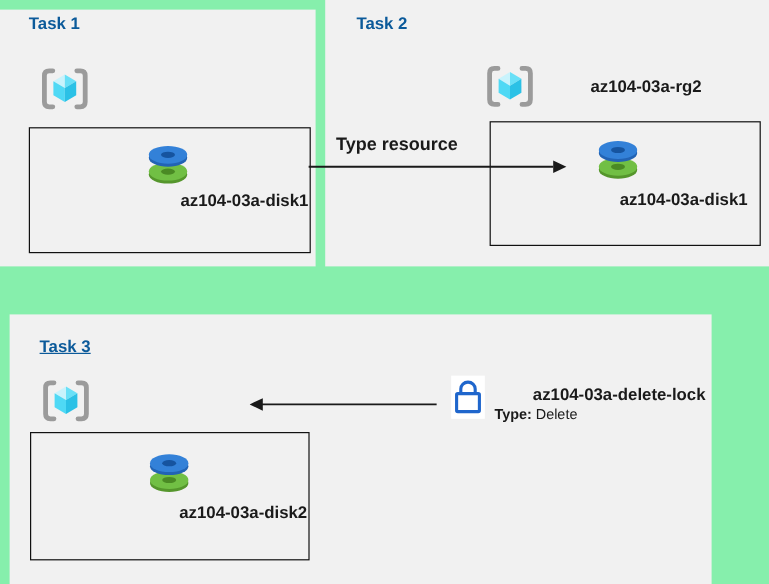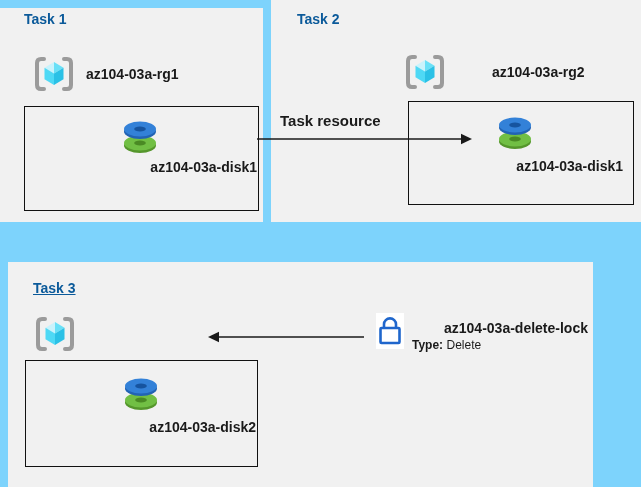--- a/index.html
+++ b/index.html
@@ -1,19 +1,19 @@
 <!DOCTYPE html>
 <html><head>
 <meta charset="utf-8">
 <style>
   html,body{margin:0;padding:0;background:#ffffff;}
   .canvas{
     position:relative;
     width:641px;height:487px;
-    background:#7dd3fc;
+    background:#86efac;
     font-family:"Liberation Sans", sans-serif;
     color:#1a1a1a;
     overflow:hidden;
   }
   .panel{
     position:absolute;
     background:#f1f1f1;
   }
   .panel-1{left:0px;top:8px;width:263px;height:214px;}
   .panel-2{left:271px;top:0px;width:370px;height:222px;}
@@ -115,21 +115,20 @@
   <div class="panel panel-1"></div>
   <div class="panel panel-2"></div>
   <div class="panel panel-3"></div>
 
   <div class="task-title t1">Task 1</div>
   <span class="icon rg-icon-1">
     <svg width="42" height="38" viewBox="0 0 42 38">
         <use href="#sym-rg"></use>
       </svg>
   </span>
-  <div class="rg-name rgn1">az104-03a-rg1</div>
   <div class="resource-box box-1"></div>
   <span class="icon disk-icon-1">
     <svg width="36" height="34" viewBox="0 0 36 34">
         <use href="#sym-disk"></use>
       </svg>
   </span>
   <div class="disk-name dn1">az104-03a-disk1</div>
 
   <div class="task-title t2">Task 2</div>
   <span class="icon rg-icon-2">
@@ -139,21 +138,21 @@
   </span>
   <div class="rg-name rgn2">az104-03a-rg2</div>
   <div class="resource-box box-2"></div>
   <span class="icon disk-icon-2">
     <svg width="36" height="34" viewBox="0 0 36 34">
         <use href="#sym-disk"></use>
       </svg>
   </span>
   <div class="disk-name dn2">az104-03a-disk1</div>
 
-  <div class="move-label">Task resource</div>
+  <div class="move-label">Type resource</div>
   <svg class="arrow arrow-move" width="216" height="16" viewBox="0 0 216 16">
     <line x1="0" y1="8" x2="204" y2="8" stroke="#1a1a1a" stroke-width="1.6"></line>
     <polygon points="204,2.8 215,8 204,13.2" fill="#1a1a1a"></polygon>
   </svg>
 
   <div class="task-title t3">Task 3</div>
   <span class="icon rg-icon-3">
     <svg width="42" height="38" viewBox="0 0 42 38">
         <use href="#sym-rg"></use>
       </svg>

